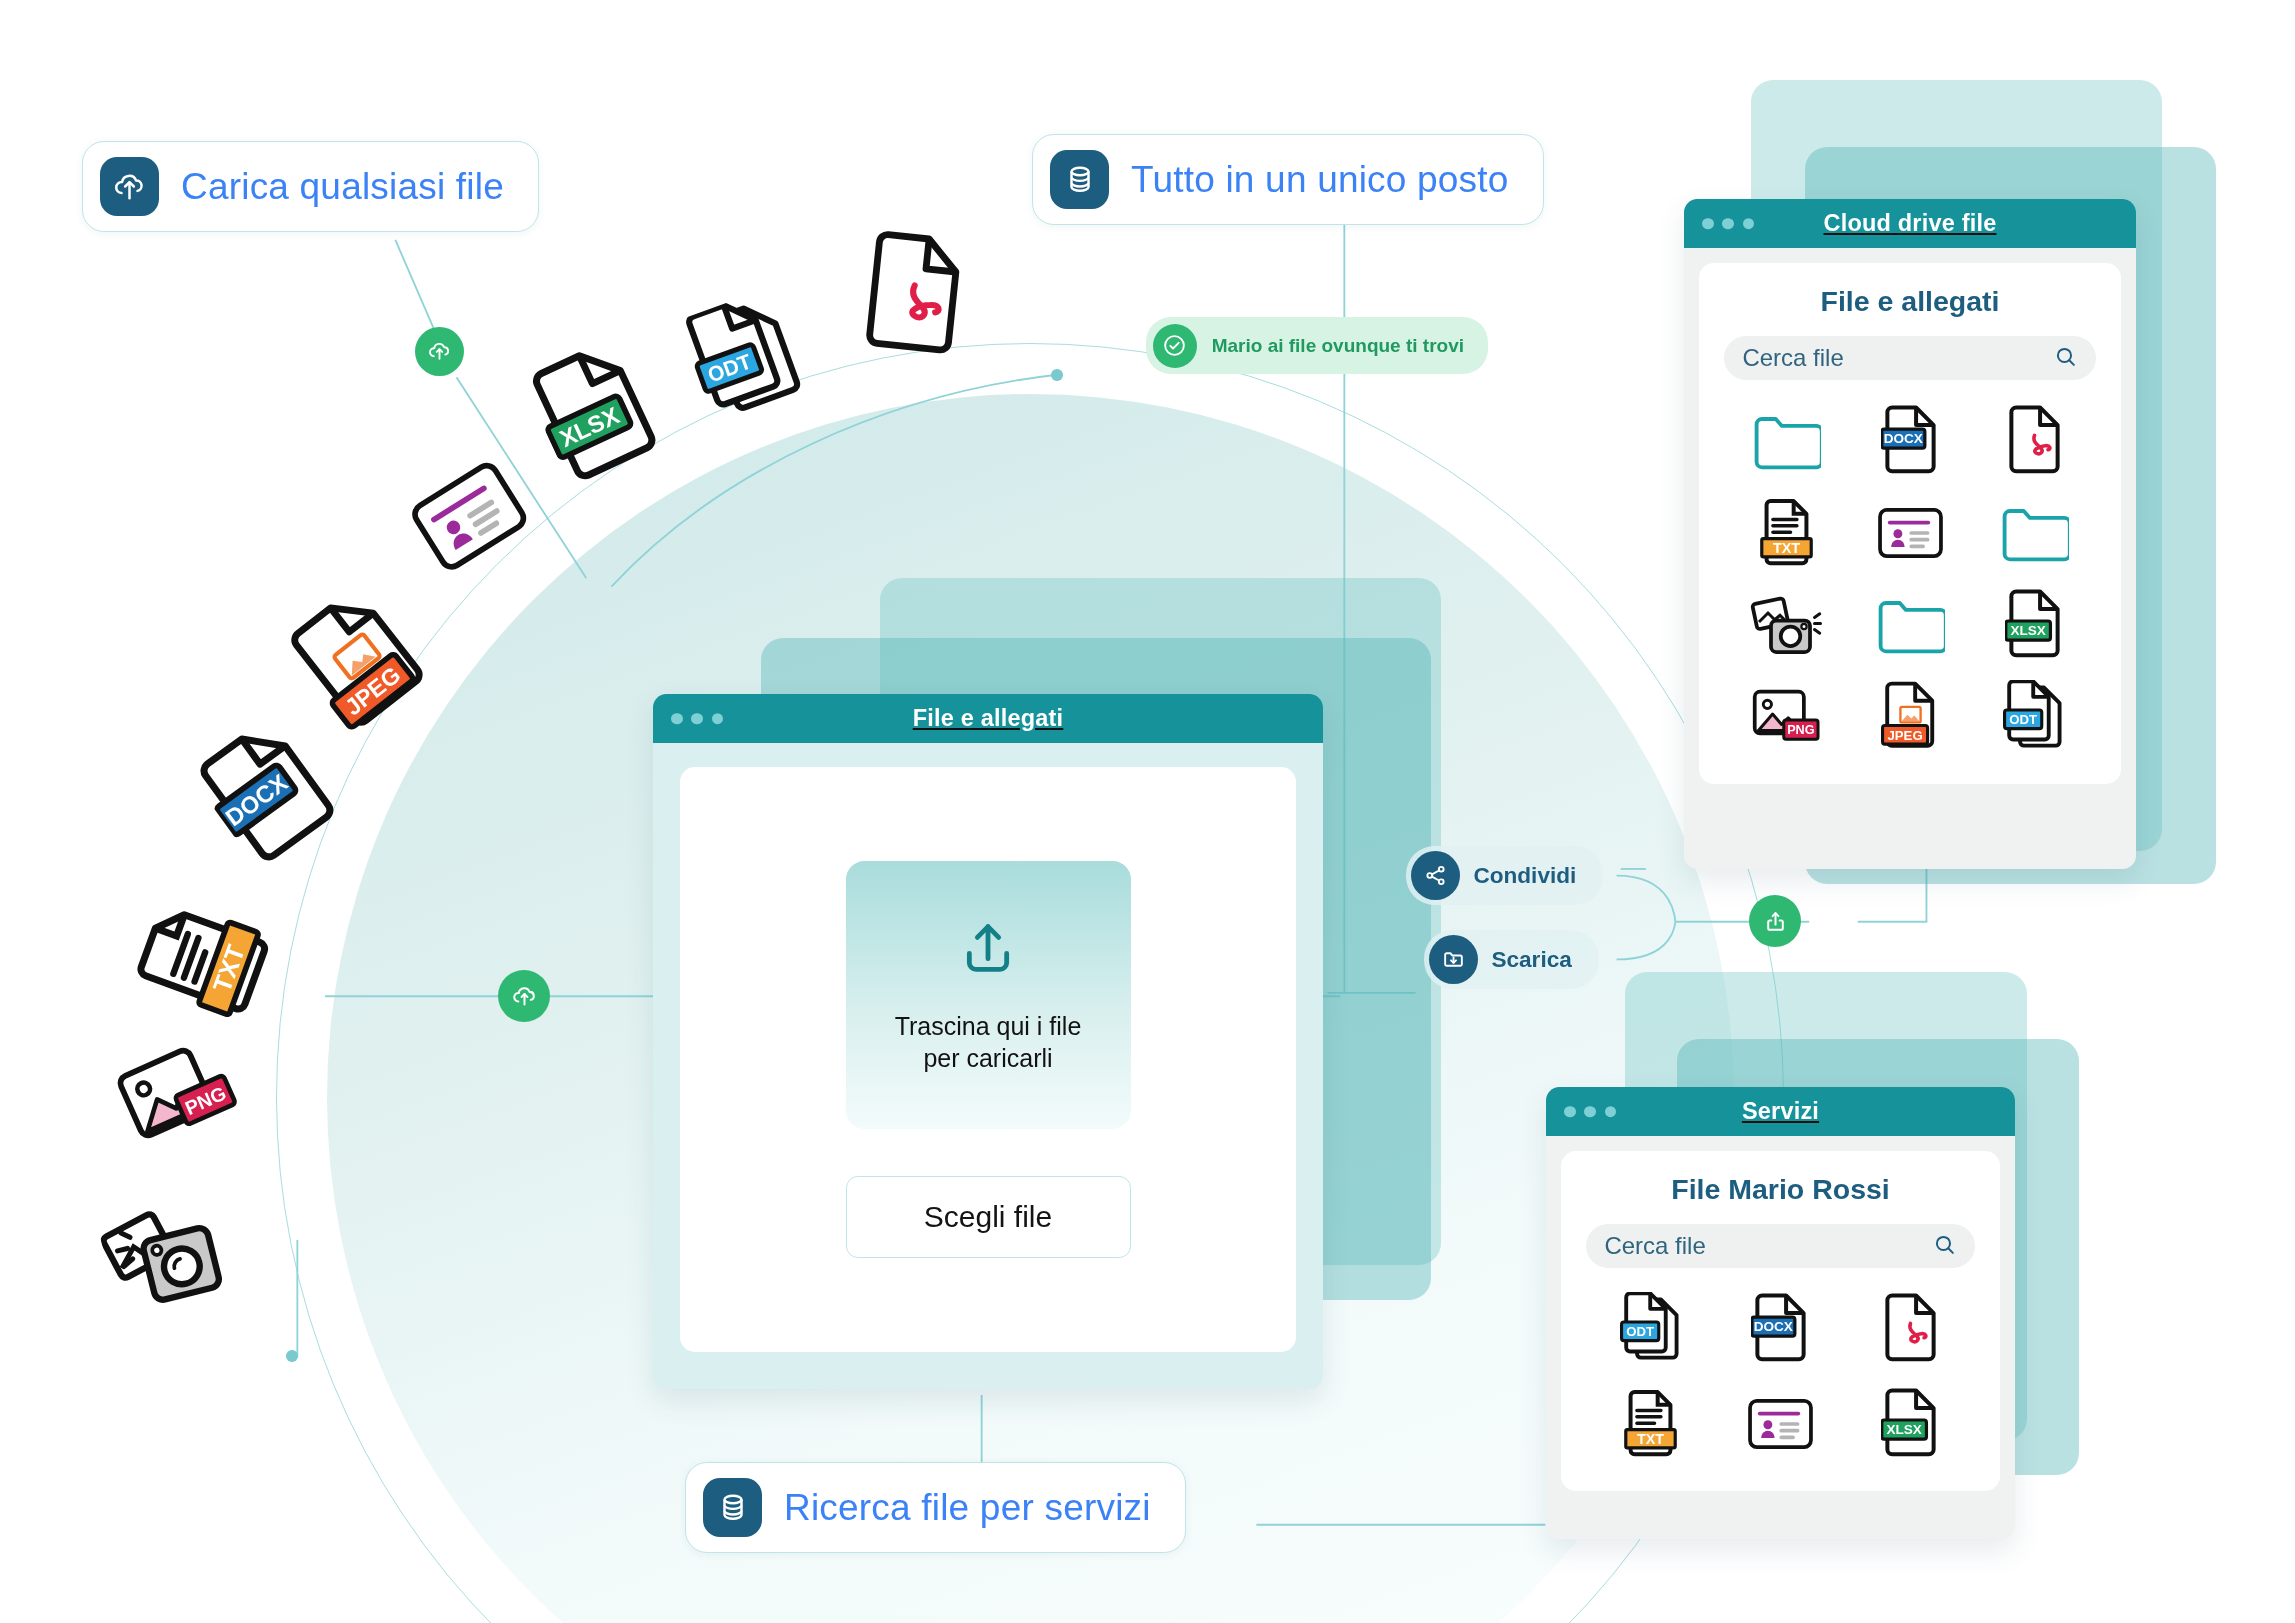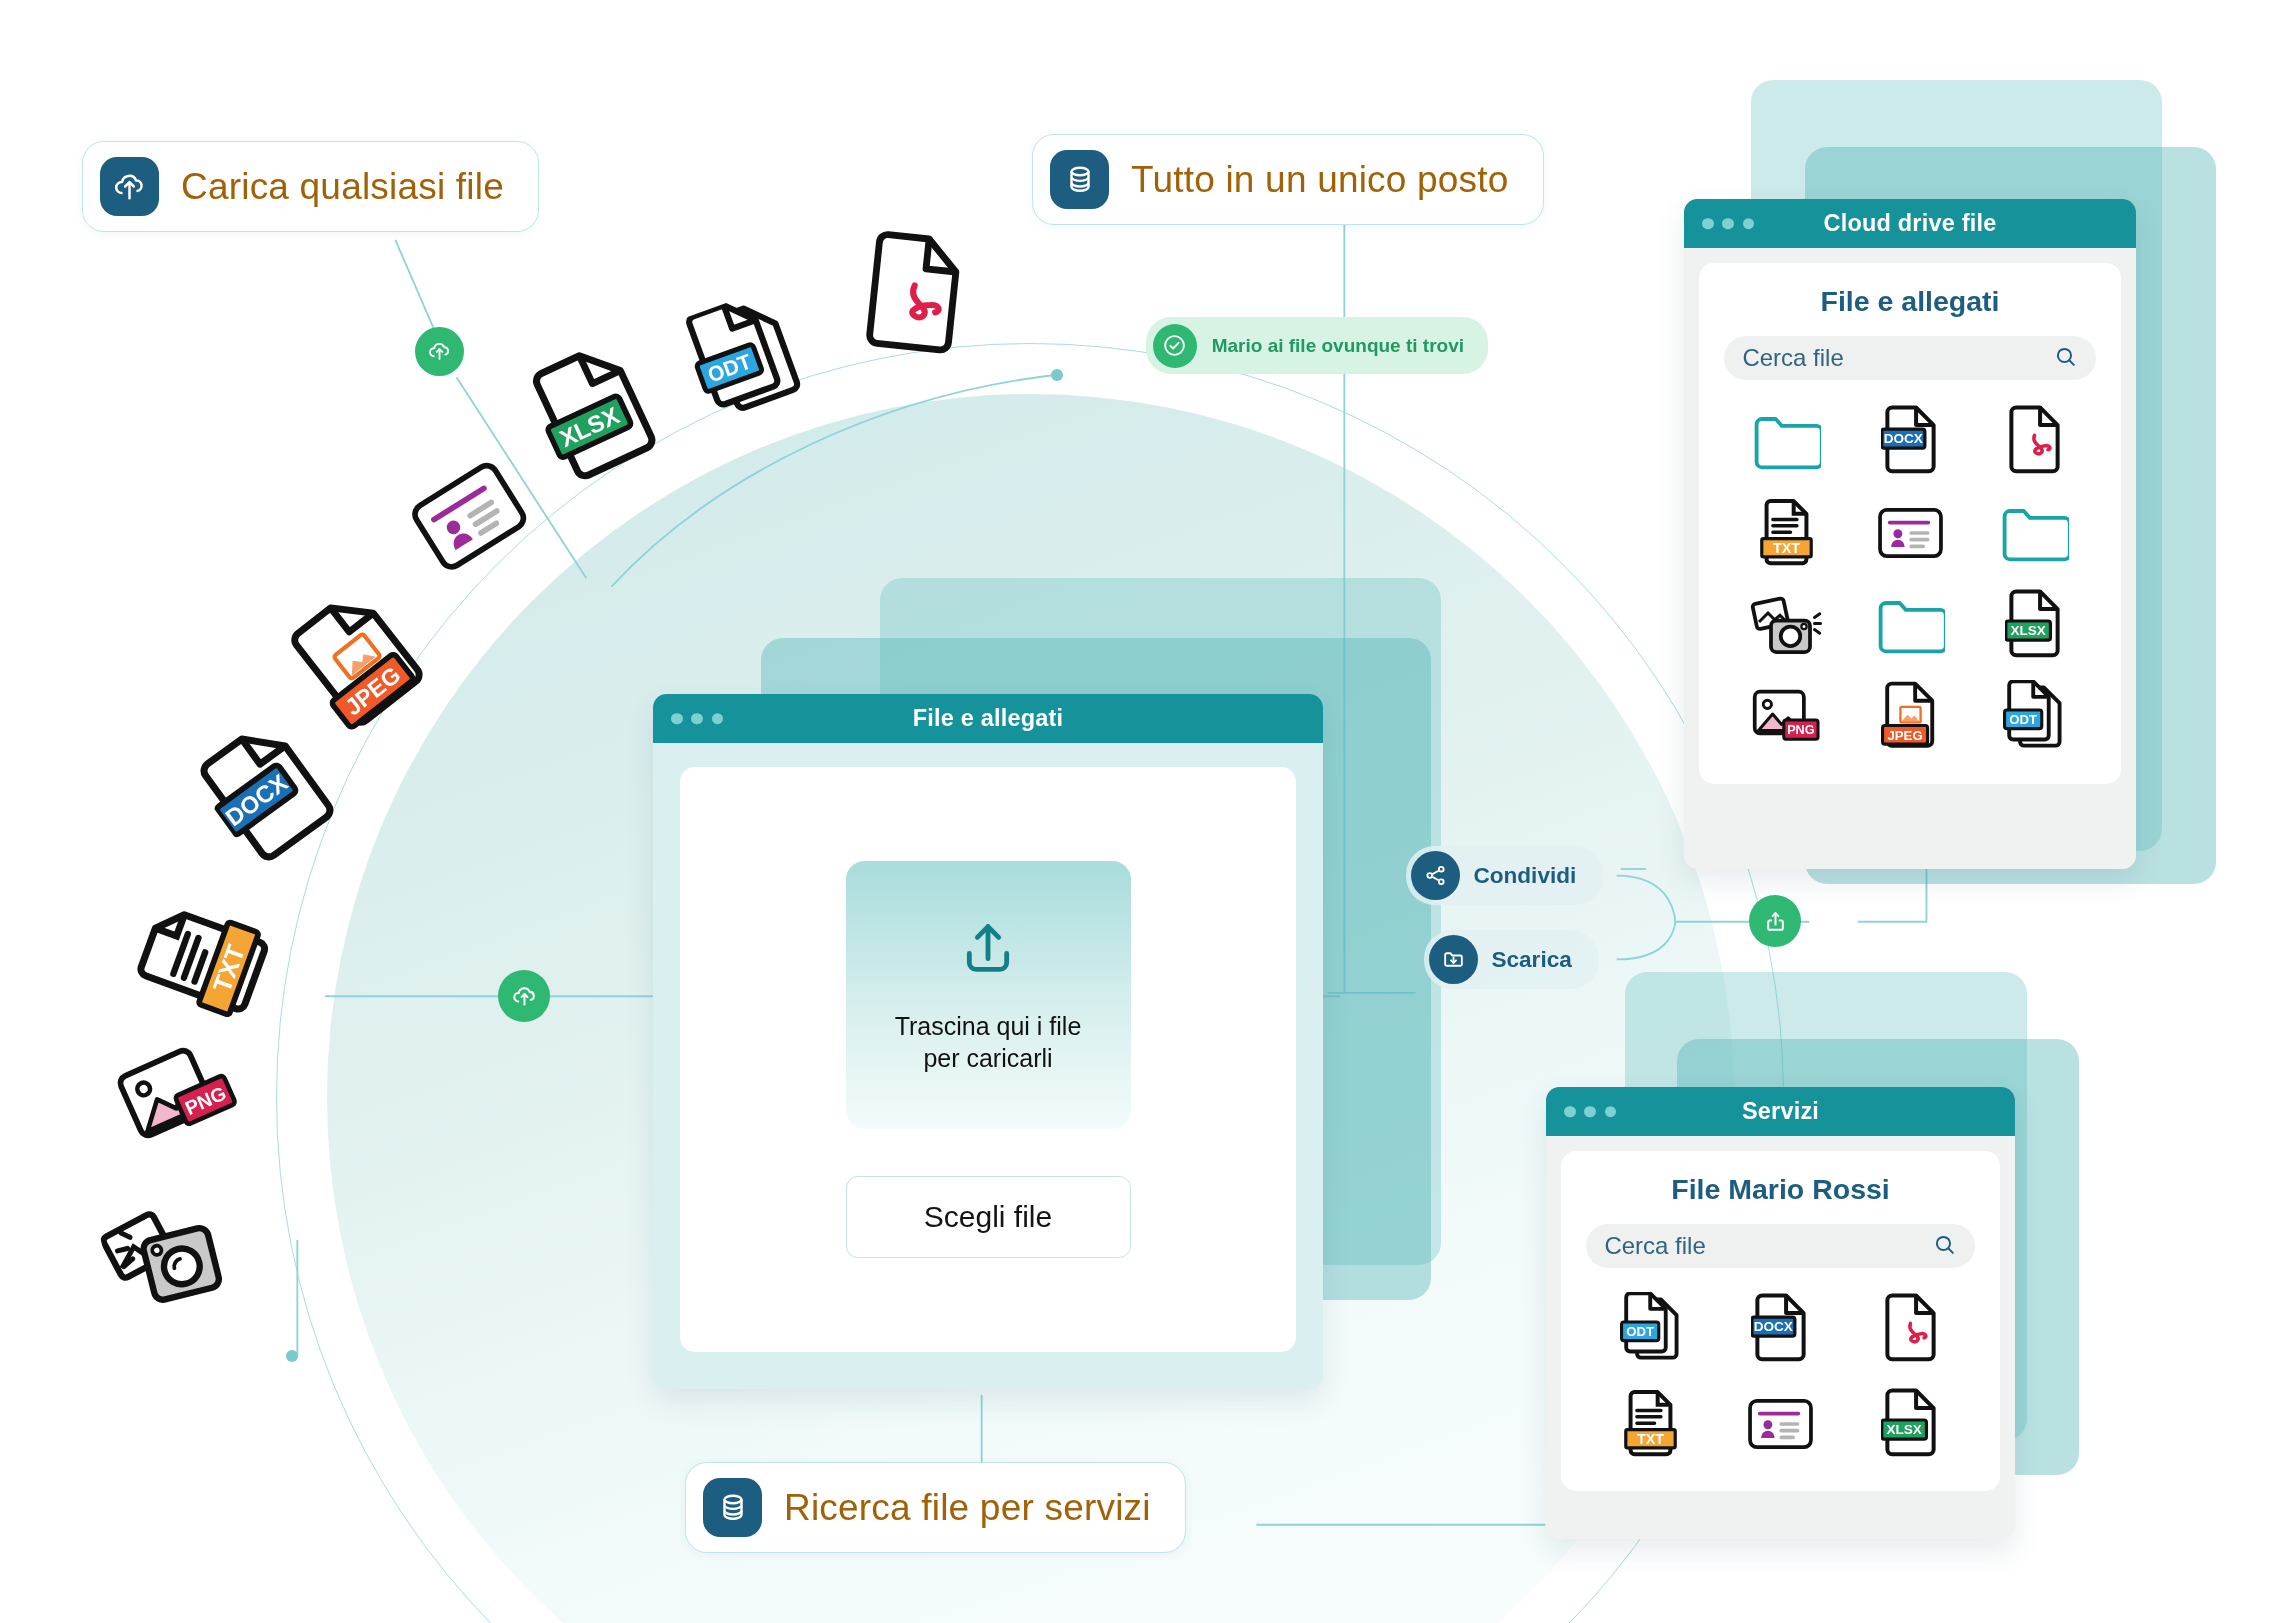--- a/index.html
+++ b/index.html
@@ -41,21 +41,21 @@
     padding: 15px 34px 15px 17px;
     box-shadow: 0 1.7px 8.4px rgba(30,80,100,.06);
     z-index: 40;
   }
   .pill .sq {
     width: 59px; height: 59px; border-radius: 17px;
     background: #1d5e80;
     display: flex; align-items: center; justify-content: center;
     flex: 0 0 auto; margin-right: 22px;
   }
-  .pill .txt { font-size: 37px; color: #a16207; white-space: nowrap; letter-spacing:0.2px;}
+  .pill .txt { font-size: 37px; color: #3b82f6; white-space: nowrap; letter-spacing:0.2px;}
 
   
   .badge-green {
     position: absolute; display: flex; align-items: center;
     background: #d7f3e4; border-radius: 25px;
     padding: 6.7px 23.5px 6.7px 6.7px; z-index: 41;
   }
   .badge-green .circ {
     width: 44px; height: 44px; border-radius: 50%;
     background: #2eb872; display: flex; align-items: center; justify-content: center;
@@ -91,21 +91,21 @@
   }
   .ghost.g2 { background: rgba(82,180,182,.40); }
   .window {
     position: absolute; border-radius: 13.4px; overflow: hidden;
     background: #f0f2f2;
     box-shadow: 0 11.7px 28.5px rgba(20,70,90,.10);
     z-index: 30;
   }
   .window .titlebar {
     height: 49px; background: #16929b; position: relative;
-    display: flex; align-items: center; justify-content: center;
+    display: flex; align-items: center; justify-content: center; text-decoration: underline;
   }
   .window .titlebar .title {
     color: #fff; font-size: 23.5px; font-weight: bold; letter-spacing:0.2px;
   }
   .window .dots { position: absolute; left: 18.4px; top: 50%; transform: translateY(-50%); display: flex; gap: 8.4px; }
   .window .dots i { width: 11.7px; height: 11.7px; border-radius: 50%; background: #7fd0d4; display:block; }
   .window .body { padding: 15px; }
   .card {
     background: #fff; border-radius: 15px; padding: 22px 25px 28.5px;
     min-height: 8.4px;

